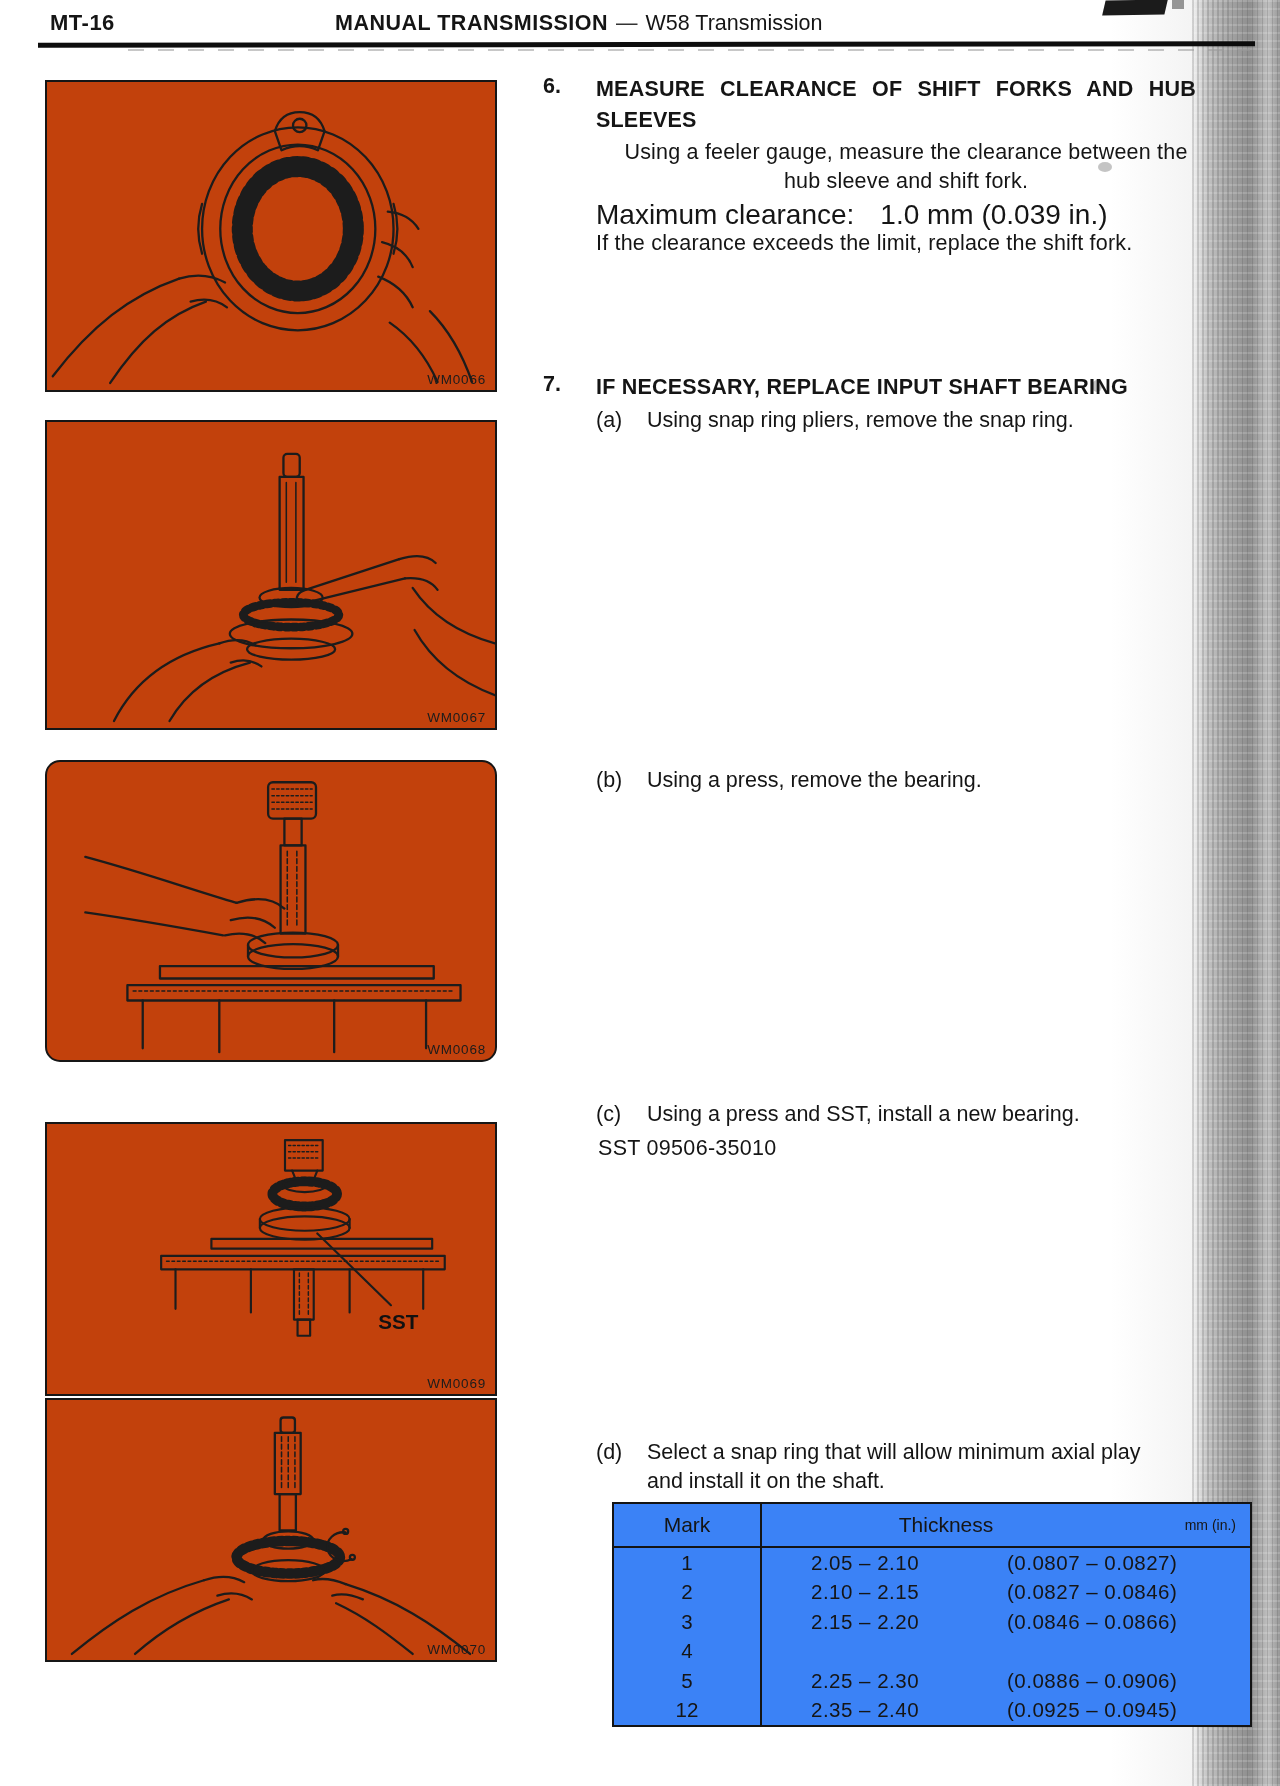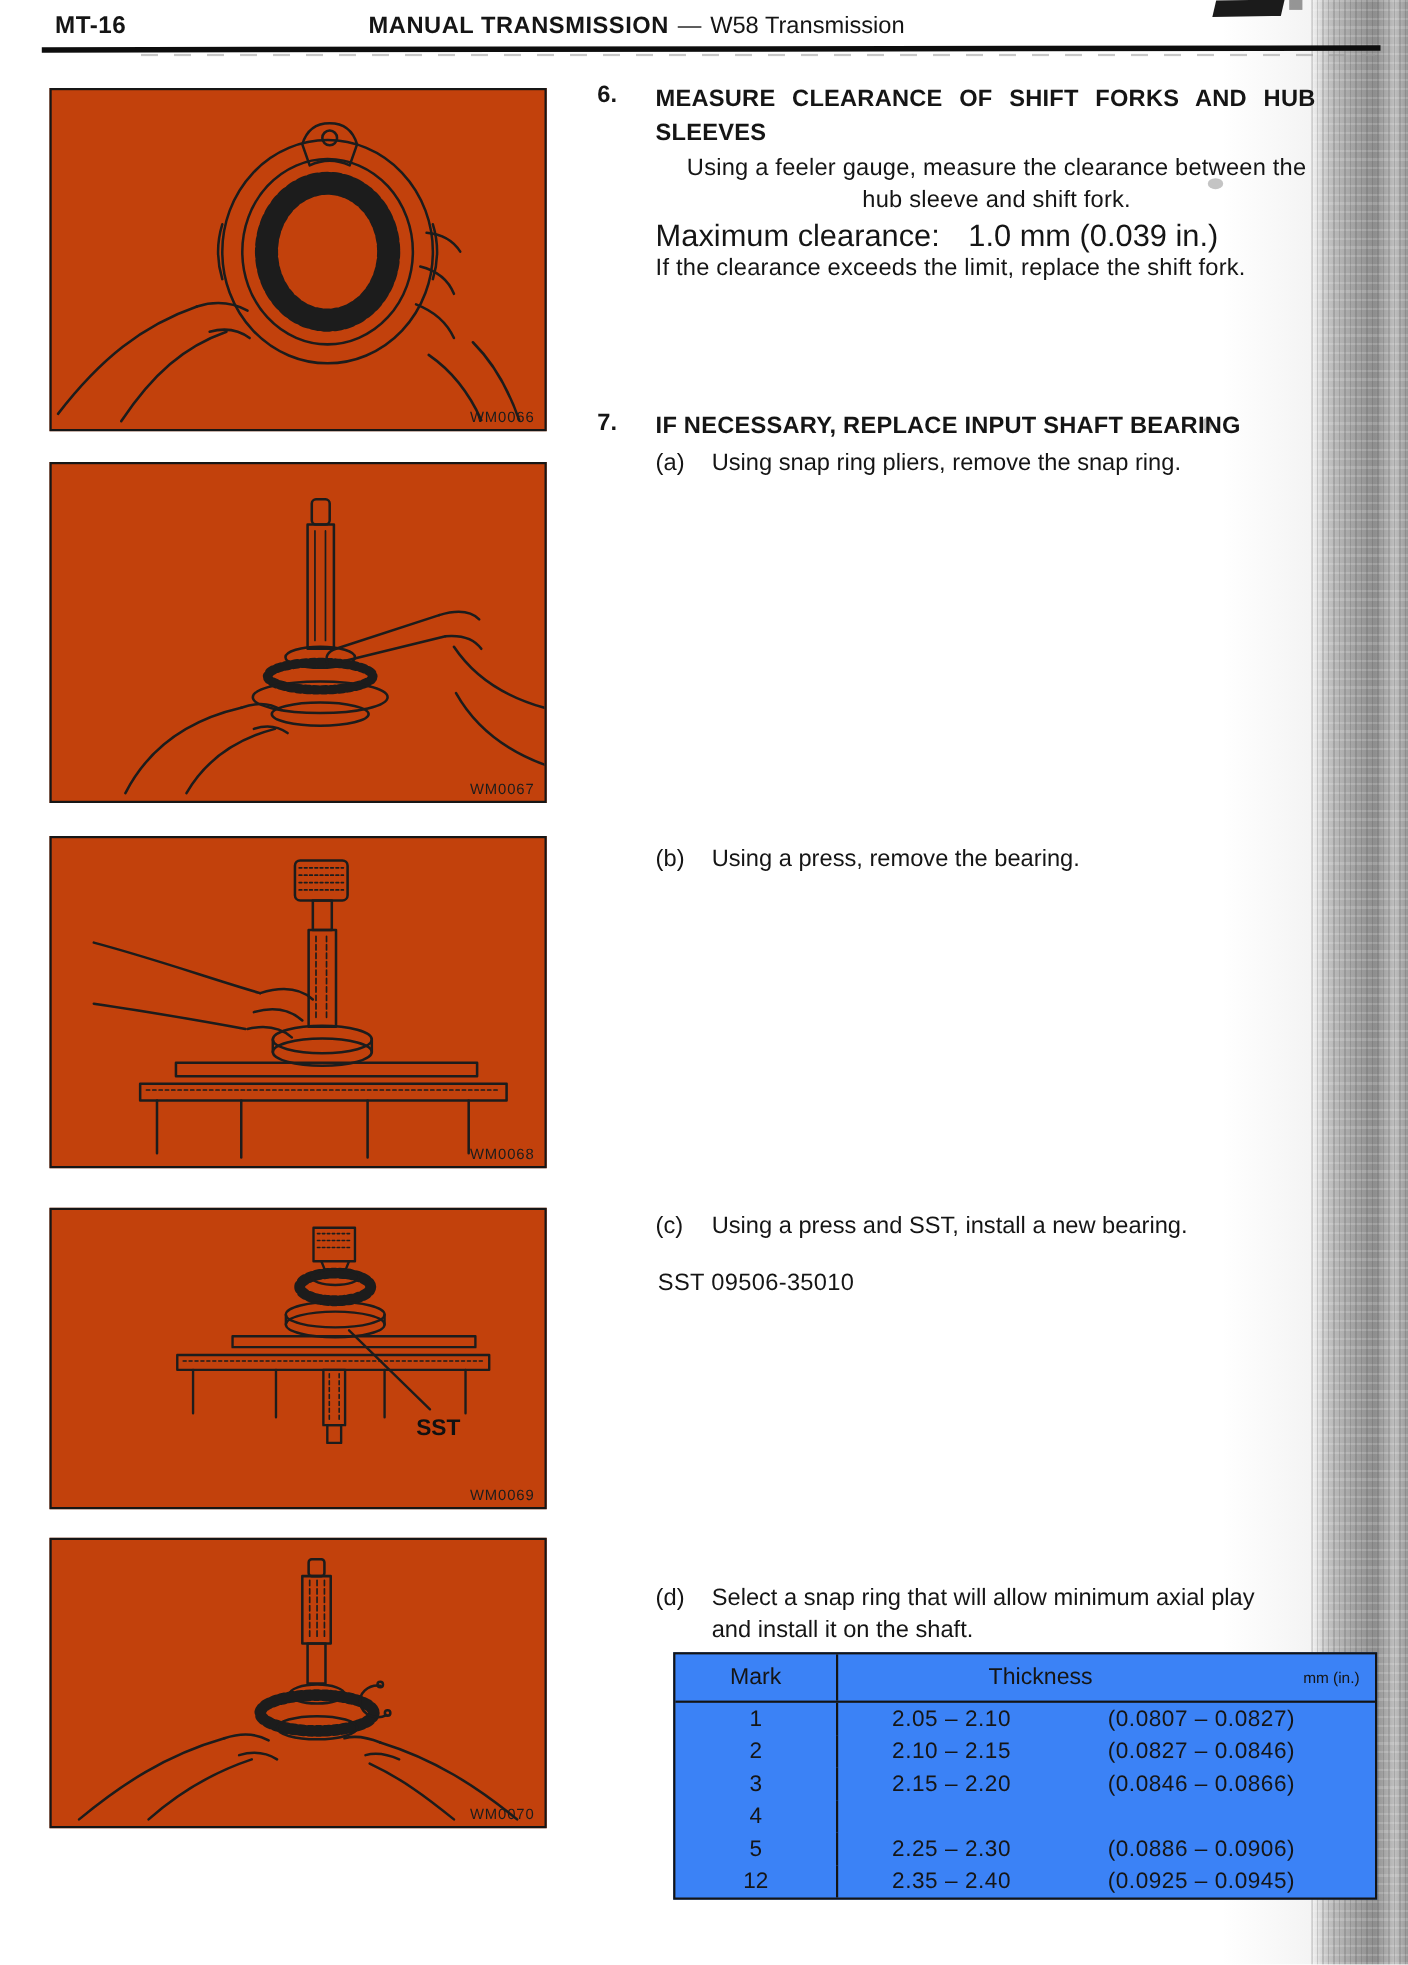--- a/index.html
+++ b/index.html
@@ -127,21 +127,21 @@
       <path d="M180,224 q22,-8 38,2"></path>
       <path d="M192,244 q18,-6 32,4"></path>
 
       <path d="M468,224 C432,214 402,196 382,166"></path>
       <path d="M468,278 C430,264 402,242 384,210"></path>
     </g>
   </svg>
   <span class="figcode">WM0067</span>
 </div>
 
-<div class="abs figbox" style="top:760px;height:302px;">
+<div class="abs figbox" style="top:760px;height:302px;border-radius:15px;">
   <svg viewBox="0 0 468 297">
     <g class="lineart">
       <rect x="231" y="14" width="50" height="38" rx="5"></rect>
       <path d="M235,21 h42 M235,28 h42 M235,35 h42 M235,42 h42" stroke-width="1.6" stroke-dasharray="2.5 2.5"></path>
       <rect x="248" y="52" width="18" height="28"></rect>
       <rect x="244" y="80" width="26" height="92"></rect>
       <path d="M251,86 v80 M261,86 v80" stroke-width="1.6" stroke-dasharray="5 3"></path>
 
       <path d="M40,92 C100,108 150,126 198,140"></path>
       <path d="M40,150 C96,158 140,166 184,174"></path>
@@ -155,21 +155,21 @@
 
       <rect x="118" y="206" width="286" height="13"></rect>
       <rect x="84" y="226" width="348" height="16"></rect>
       <path d="M90,232 h336" stroke-width="1.6" stroke-dasharray="3 3"></path>
       <path d="M100,242 v50 M180,242 v54 M300,242 v54 M396,242 v50"></path>
     </g>
   </svg>
   <span class="figcode">WM0068</span>
 </div>
 
-<div class="abs figbox" style="top:1098px;height:274px;padding-left:28px;">
+<div class="abs figbox" style="top:1122px;height:274px;padding-left:28px;">
   <svg viewBox="0 0 468 269">
     <g class="lineart">
       <rect x="234" y="2" width="42" height="34"></rect>
       <path d="M238,8 h34 M238,15 h34 M238,22 h34" stroke-width="1.6" stroke-dasharray="2.5 2.5"></path>
       <path d="M242,36 l4,10 h20 l4,-10"></path>
       <ellipse cx="256" cy="62" rx="36" ry="14" stroke-width="11" stroke-dasharray="4 4"></ellipse>
       <ellipse cx="256" cy="52" rx="24" ry="8"></ellipse>
       <ellipse cx="256" cy="90" rx="50" ry="13"></ellipse>
       <path d="M206,90 v10 M306,90 v10"></path>
       <ellipse cx="256" cy="100" rx="50" ry="13"></ellipse>
@@ -241,21 +241,21 @@
 
 <div class="abs substep" style="left:596px;top:766px;width:620px;">
   <span class="mk">(b)</span>
   <span>Using a press, remove the bearing.</span>
 </div>
 
 <div class="abs substep" style="left:596px;top:1100px;width:620px;">
   <span class="mk">(c)</span>
   <span>Using a press and SST, install a new bearing.</span>
 </div>
-<div class="abs sst" style="left:598px;top:1136px;margin-top:18px;">SST 09506-35010</div>
+<div class="abs sst" style="left:598px;top:1136px;">SST 09506-35010</div>
 
 <div class="abs substep" style="left:596px;top:1438px;width:630px;">
   <span class="mk">(d)</span>
   <span>
     <div>Select a snap ring that will allow minimum axial play</div>
     <div>and install it on the shaft.</div>
   </span>
 </div>
 
 <div class="abs tbl">

